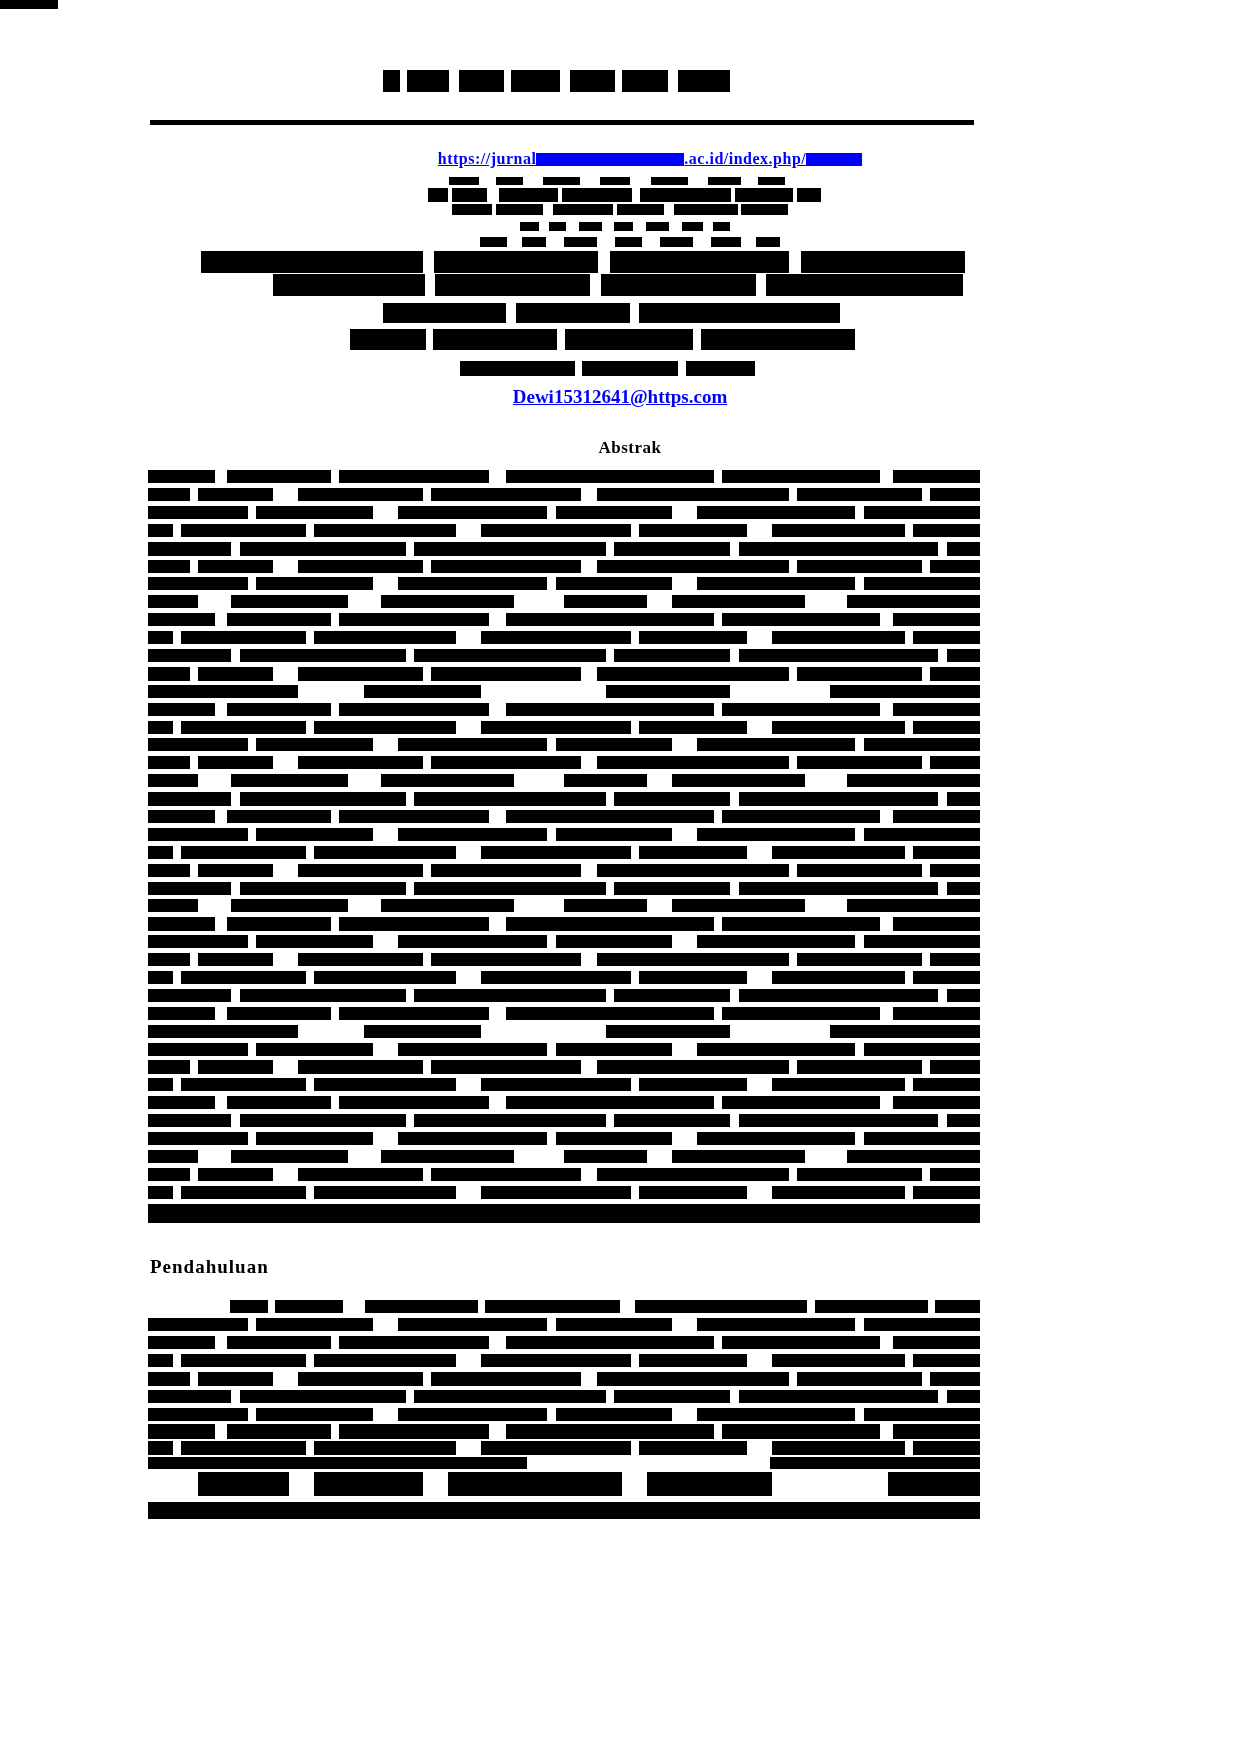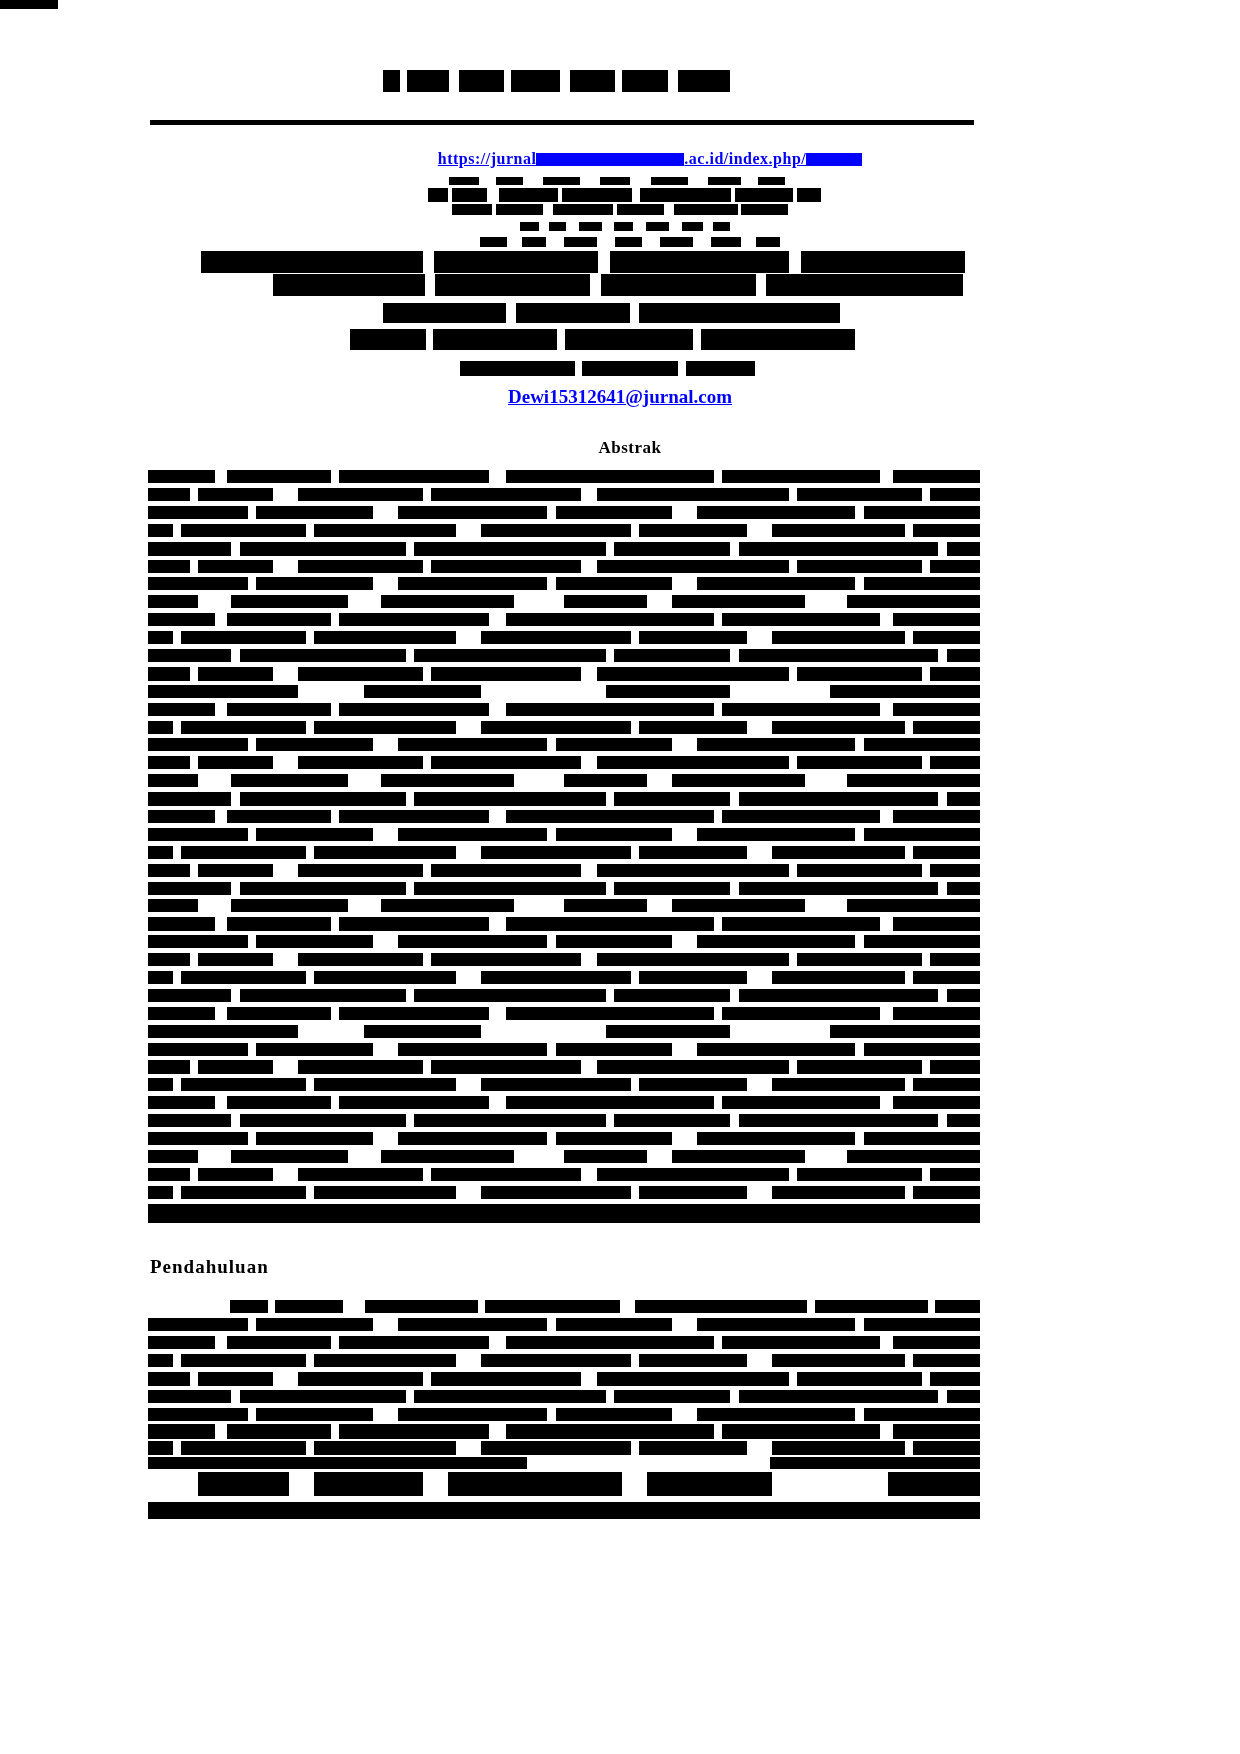--- a/index.html
+++ b/index.html
@@ -101,19 +101,19 @@
       <div class="rl" style="left: 148px; top: 1441px; width: 832px; height: 14px; background-image: linear-gradient(90deg, rgb(0, 0, 0) 0%, rgb(0, 0, 0) 3%, transparent 3%, transparent 4%, rgb(0, 0, 0) 4%, rgb(0, 0, 0) 19%, transparent 19%, transparent 20%, rgb(0, 0, 0) 20%, rgb(0, 0, 0) 37%, transparent 37%, transparent 40%, rgb(0, 0, 0) 40%, rgb(0, 0, 0) 58%, transparent 58%, transparent 59%, rgb(0, 0, 0) 59%, rgb(0, 0, 0) 72%, transparent 72%, transparent 75%, rgb(0, 0, 0) 75%, rgb(0, 0, 0) 91%, transparent 91%, transparent 92%, rgb(0, 0, 0) 92%, rgb(0, 0, 0) 100%);"></div>
       <div class="rl" style="left: 148px; top: 1457px; width: 832px; height: 12px; background-image: linear-gradient(90deg, rgb(0, 0, 0) 0%, rgb(0, 0, 0) 45.5%, transparent 45.5%, transparent 74.8%, rgb(0, 0, 0) 74.8%, rgb(0, 0, 0) 100%);"></div>
       <div class="rl" style="left: 148px; top: 1472px; width: 832px; height: 24px; background-image: linear-gradient(90deg, transparent 0%, transparent 6%, rgb(0, 0, 0) 6%, rgb(0, 0, 0) 17%, transparent 17%, transparent 20%, rgb(0, 0, 0) 20%, rgb(0, 0, 0) 33%, transparent 33%, transparent 36%, rgb(0, 0, 0) 36%, rgb(0, 0, 0) 57%, transparent 57%, transparent 60%, rgb(0, 0, 0) 60%, rgb(0, 0, 0) 75%, transparent 75%, transparent 89%, rgb(0, 0, 0) 89%, rgb(0, 0, 0) 100%);"></div>
       <div class="rl" style="left: 148px; top: 1502px; width: 832px; height: 17px; background-image: linear-gradient(90deg, rgb(0, 0, 0) 0%, rgb(0, 0, 0) 100%);"></div>
     </div>
 
   <a class="txt link deg url-line" href="#">
     <span>https://jurnal</span><span class="rblk rblk1"></span><span>.ac.id/index.php/</span><span class="rblk rblk2"></span>
   </a>
 
-  <a class="txt link deg email-line" href="#">Dewi15312641@jurnal.com</a>
+  <a class="txt link deg email-line" href="#">Dewi15312641@https.com</a>
 
   <div class="txt deg h-abstract">Abstrak</div>
 
   <div class="txt deg h-intro">Pendahuluan</div>
 
 </div>
 
 </body></html>

